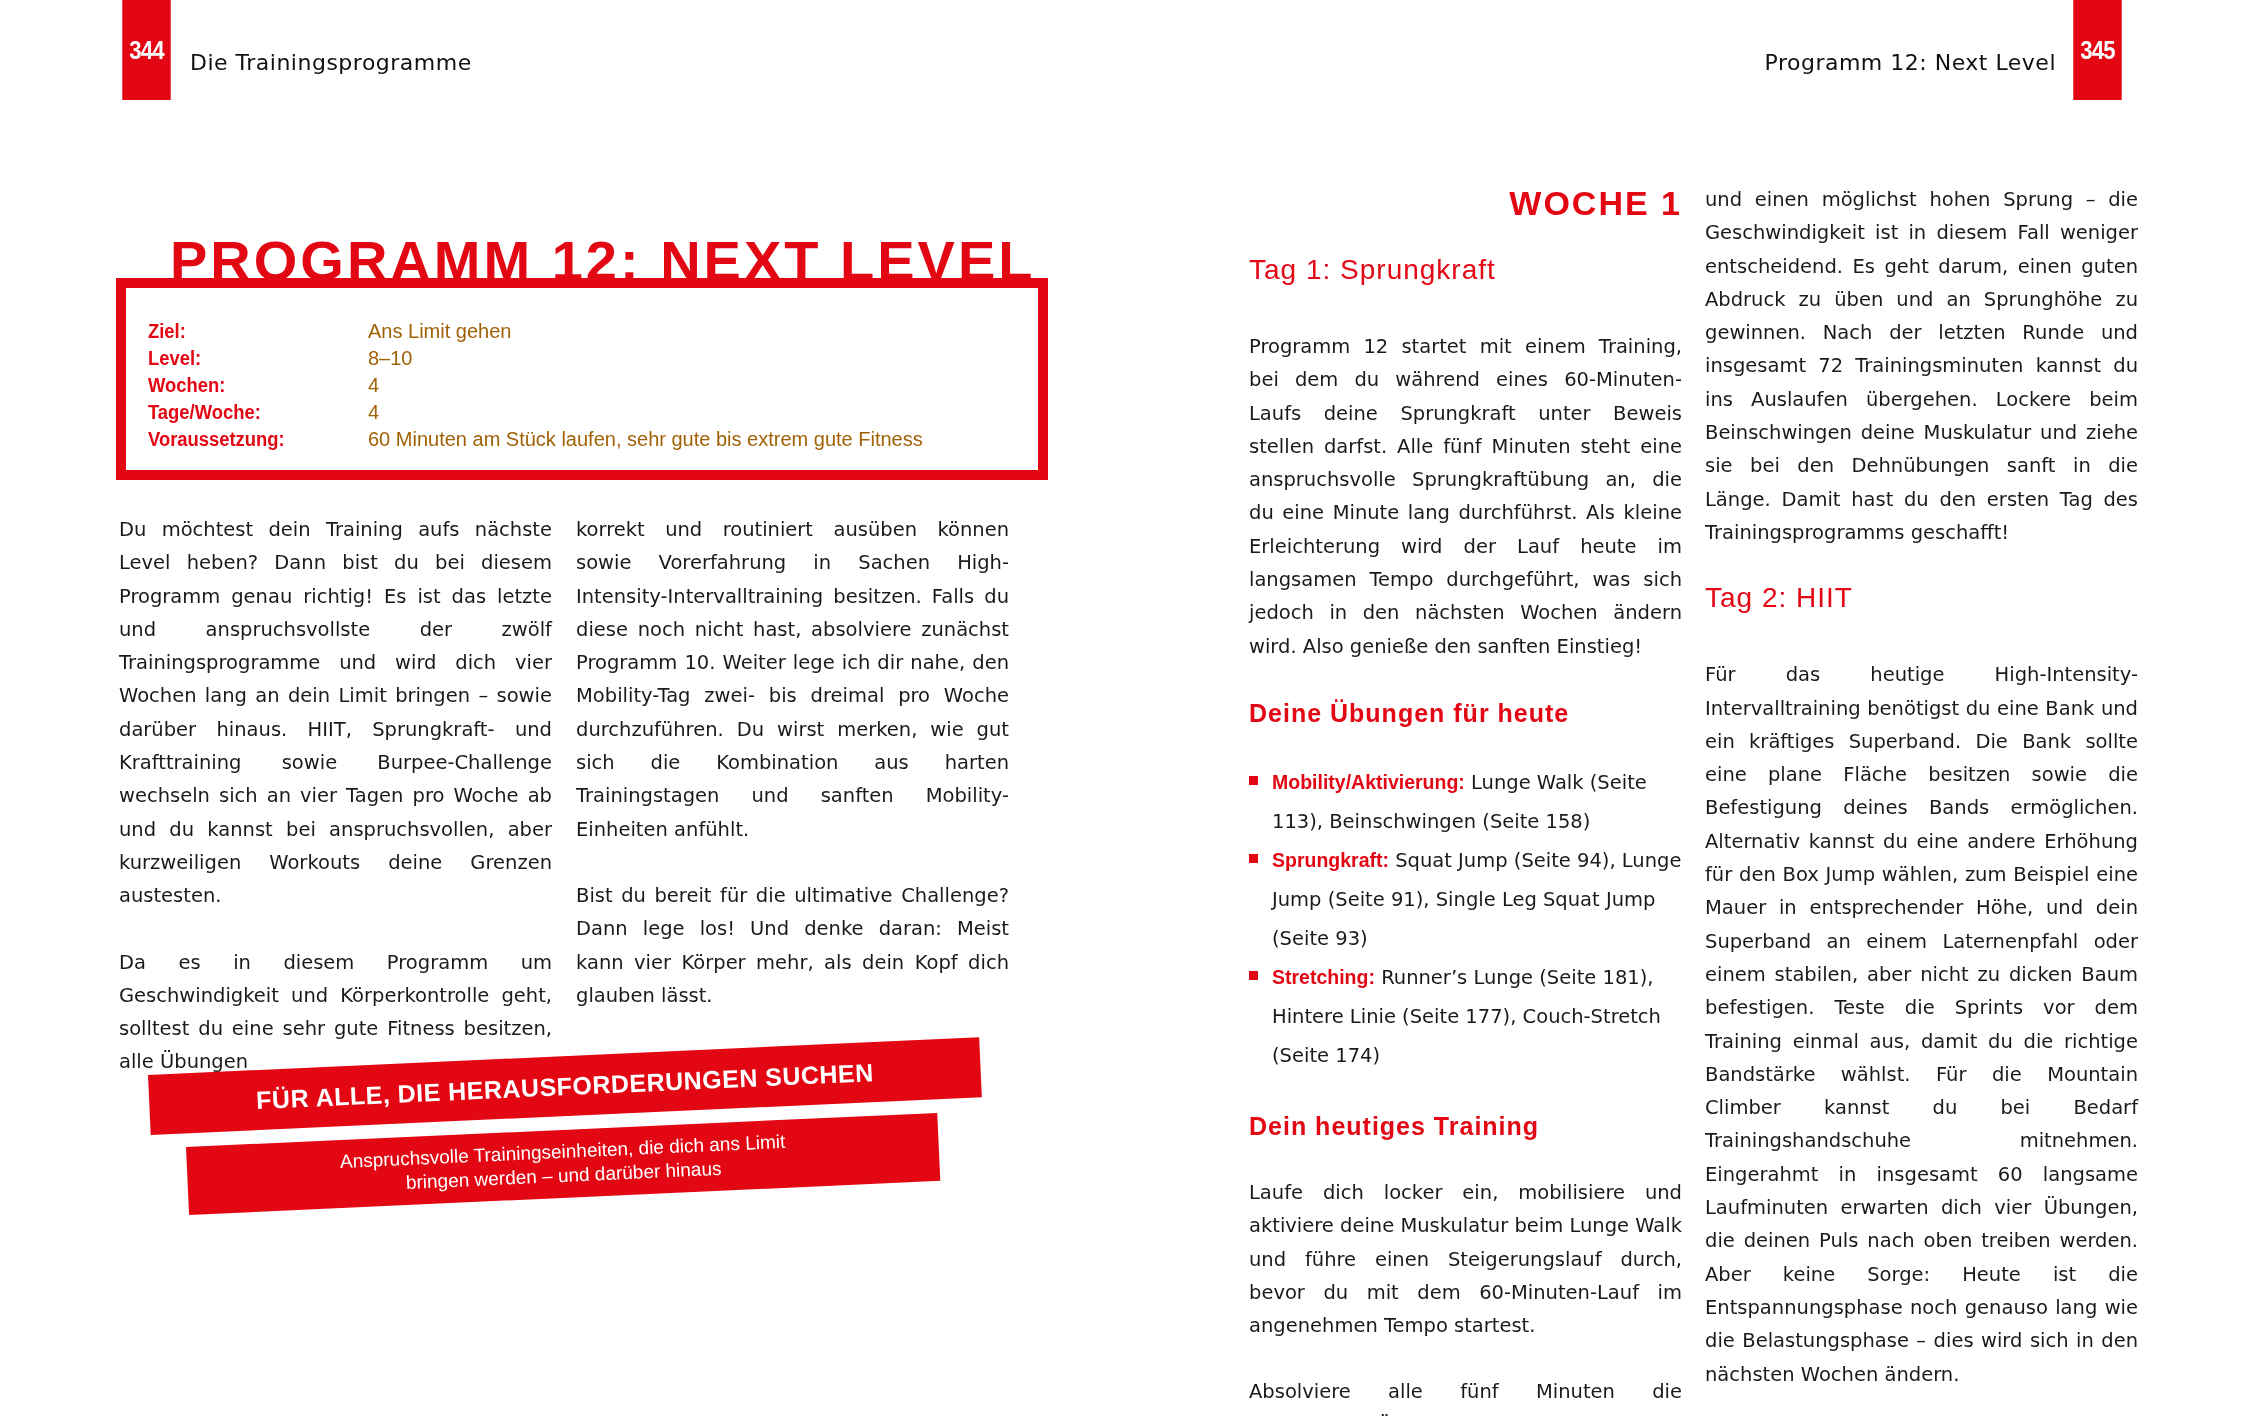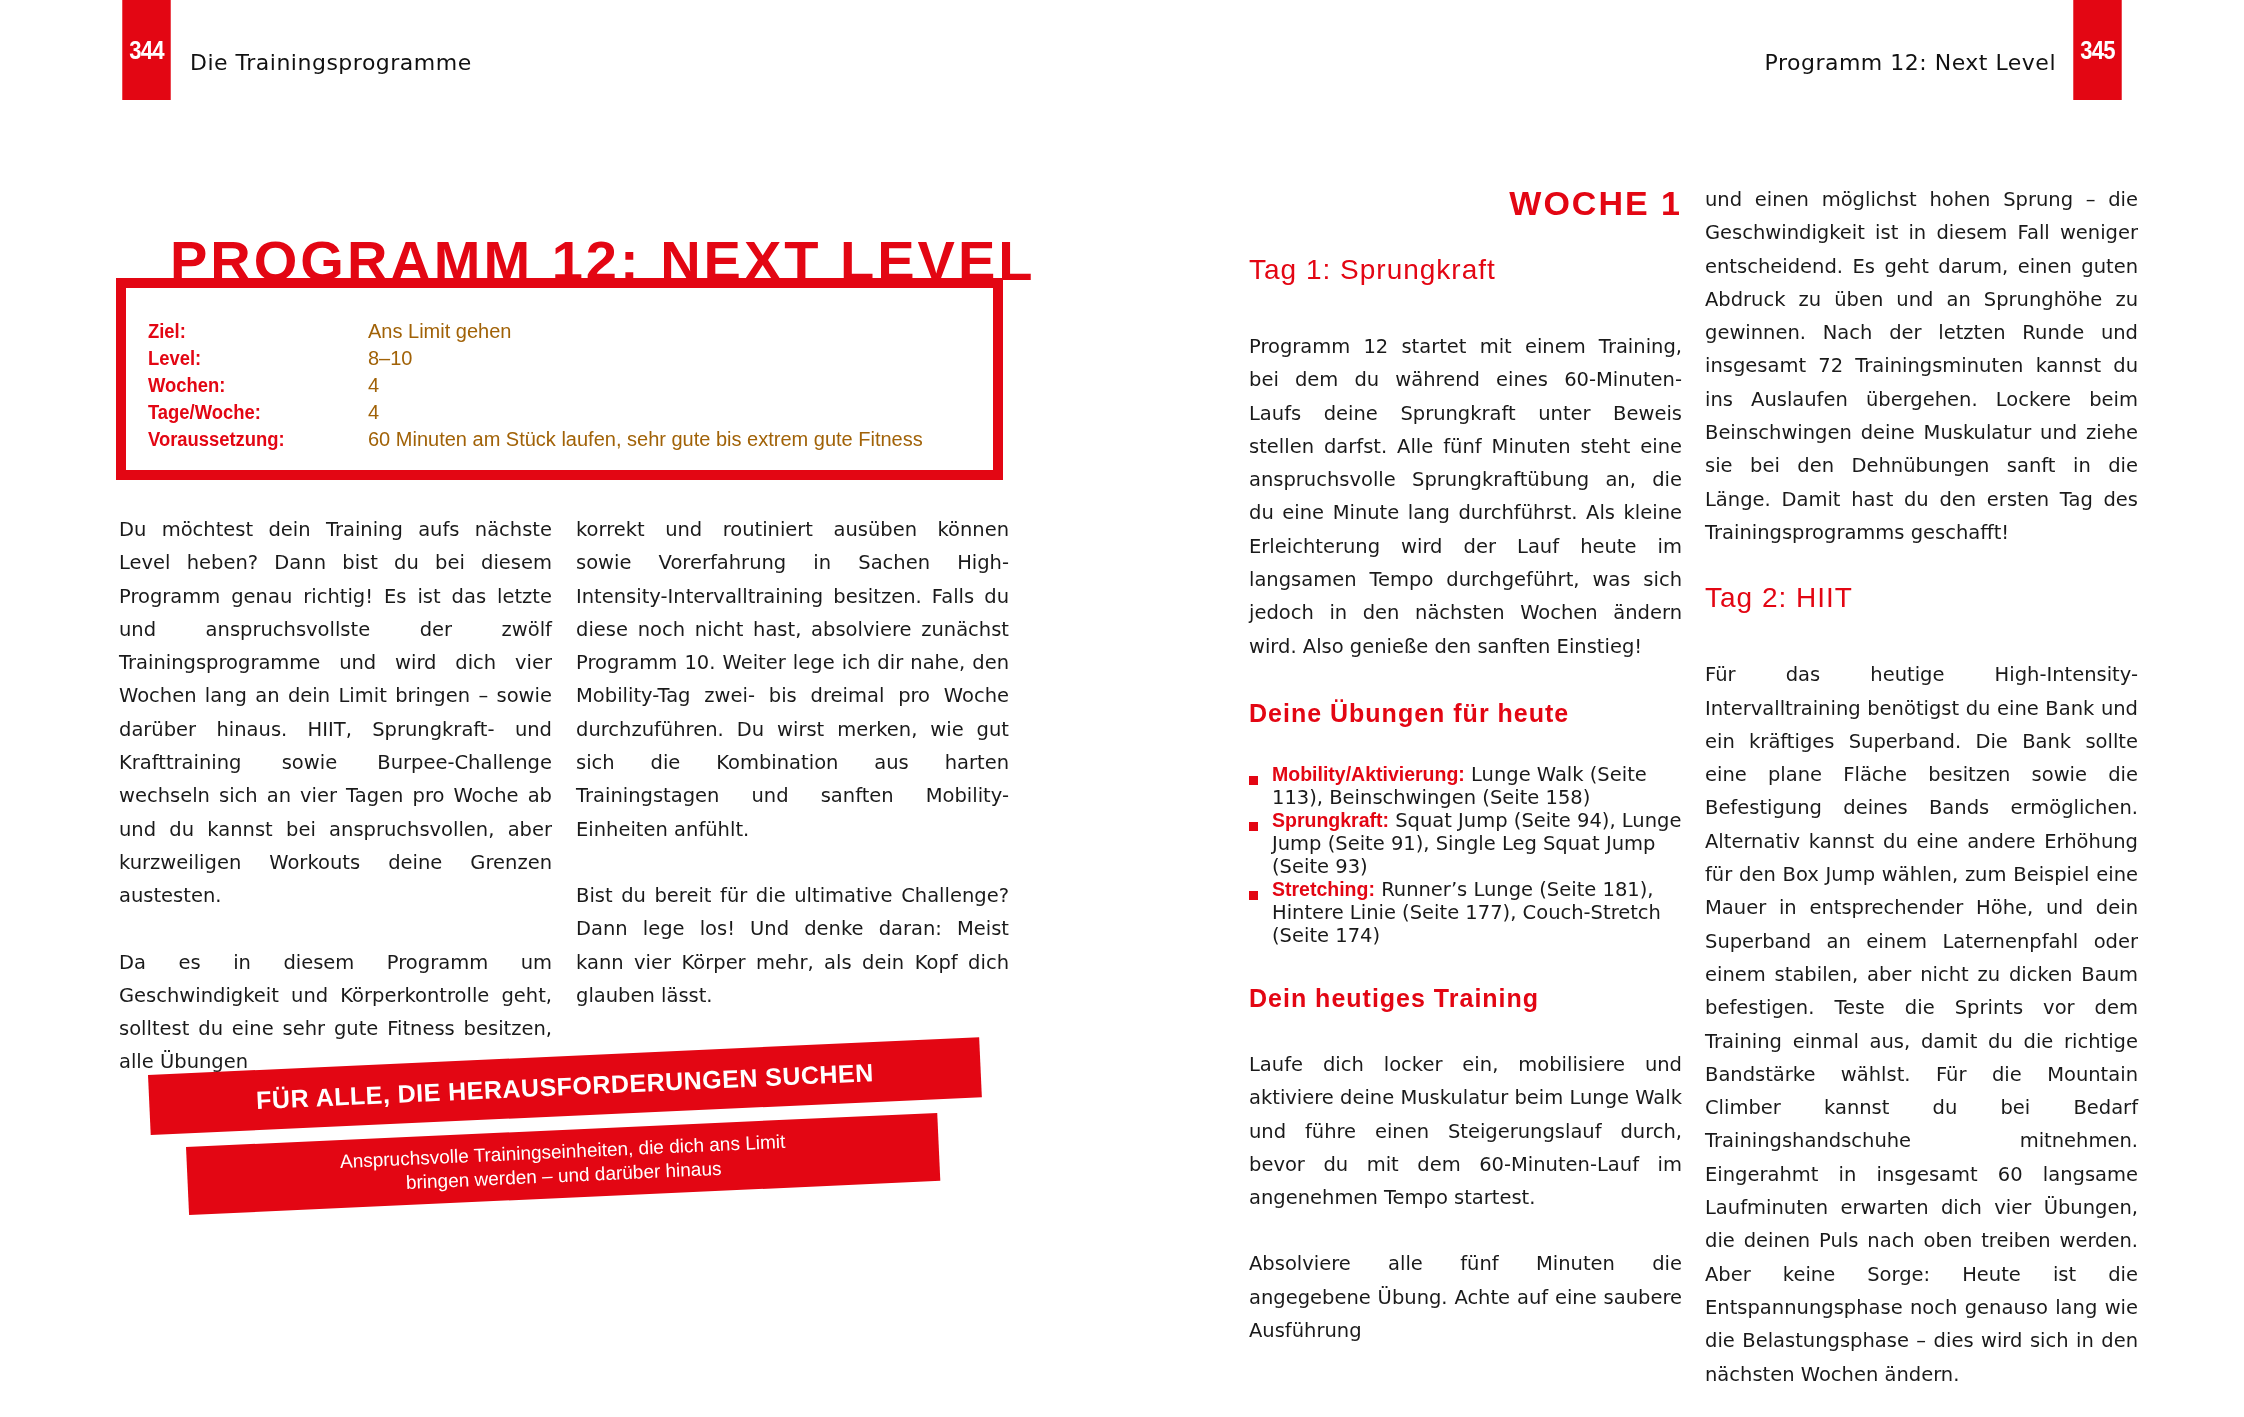--- a/index.html
+++ b/index.html
@@ -17,21 +17,21 @@
   #right-tab { left:947px; }
   .running-head { position:absolute; top:50px; font-family:"DejaVu Sans", sans-serif;
                   font-size:22px; color:#111; letter-spacing:0.5px; }
   #left-running { left:190px; }
   #right-running { right:188px; text-align:right; }
 
   .main-title { position:absolute; left:170px; top:190px; font-family:"Liberation Sans", sans-serif;
                 font-weight:bold; font-size:56px; color:#e30613; letter-spacing:3px; white-space:nowrap; }
 
   .infobox { position:absolute; left:116px; top:278px; width:867px; height:182px;
-             border:10px solid #e30613; box-sizing:content-box; }
+             border:10px solid #e30613; box-sizing:content-box;padding-left:45px; }
   .infobox table { position:absolute; left:22px; top:30px; border-collapse:collapse;
                    font-family:"Liberation Sans", sans-serif; font-size:20px; }
   .infobox td { padding:0; height:27px; vertical-align:middle; }
   .infobox td.k { color:#e30613; font-weight:bold; width:220px; transform:scaleX(0.92); transform-origin:left; }
   .infobox td.v { color:#a16207; }
 
   .col { position:absolute; font-family:"DejaVu Sans", sans-serif; font-size:19.5px;
          line-height:33.3px; text-align:justify; color:#1a1a1a; hyphens:manual; }
   .col p { margin:0 0 33px 0; }
   #col1 { left:119px; top:513px; width:433px; }
@@ -52,21 +52,21 @@
   .h-week { font-family:"Liberation Sans", sans-serif; font-weight:bold; font-size:34px;
             color:#e30613; letter-spacing:2px; margin:4px 0 16px 0; height:42px;text-align:right; }
   .h-day { font-family:"Liberation Sans", sans-serif; font-weight:normal; font-size:28px;
            color:#e30613; letter-spacing:1px; height:54px; margin-bottom:22px; }
   .h-sub { font-family:"Liberation Sans", sans-serif; font-weight:bold; font-size:25px;
            color:#e30613; letter-spacing:1px; height:34px; line-height:34px; }
   .rtext { font-family:"DejaVu Sans", sans-serif; font-size:19.5px; line-height:33.3px;
            text-align:justify; color:#1a1a1a; }
   .rtext p { margin:0 0 33px 0; }
   ul.ex { list-style:none; margin:0 0 28px 0; padding:0; font-family:"DejaVu Sans", sans-serif;
-          font-size:19.5px; line-height:23px; }
+          font-size:19.5px; line-height:39px; }
   ul.ex li { position:relative; padding-left:23px; }
   ul.ex li .bullet { position:absolute; left:0; top:13px; width:9px; height:9px; background:#e30613; }
   ul.ex li .lbl { color:#e30613; font-weight:bold; font-family:"Liberation Sans", sans-serif; }
 </style>
 </head>
 <body>
 
 <div class="page" id="left-page">
   <div class="pagetab" id="left-tab">
     <span>344</span>

